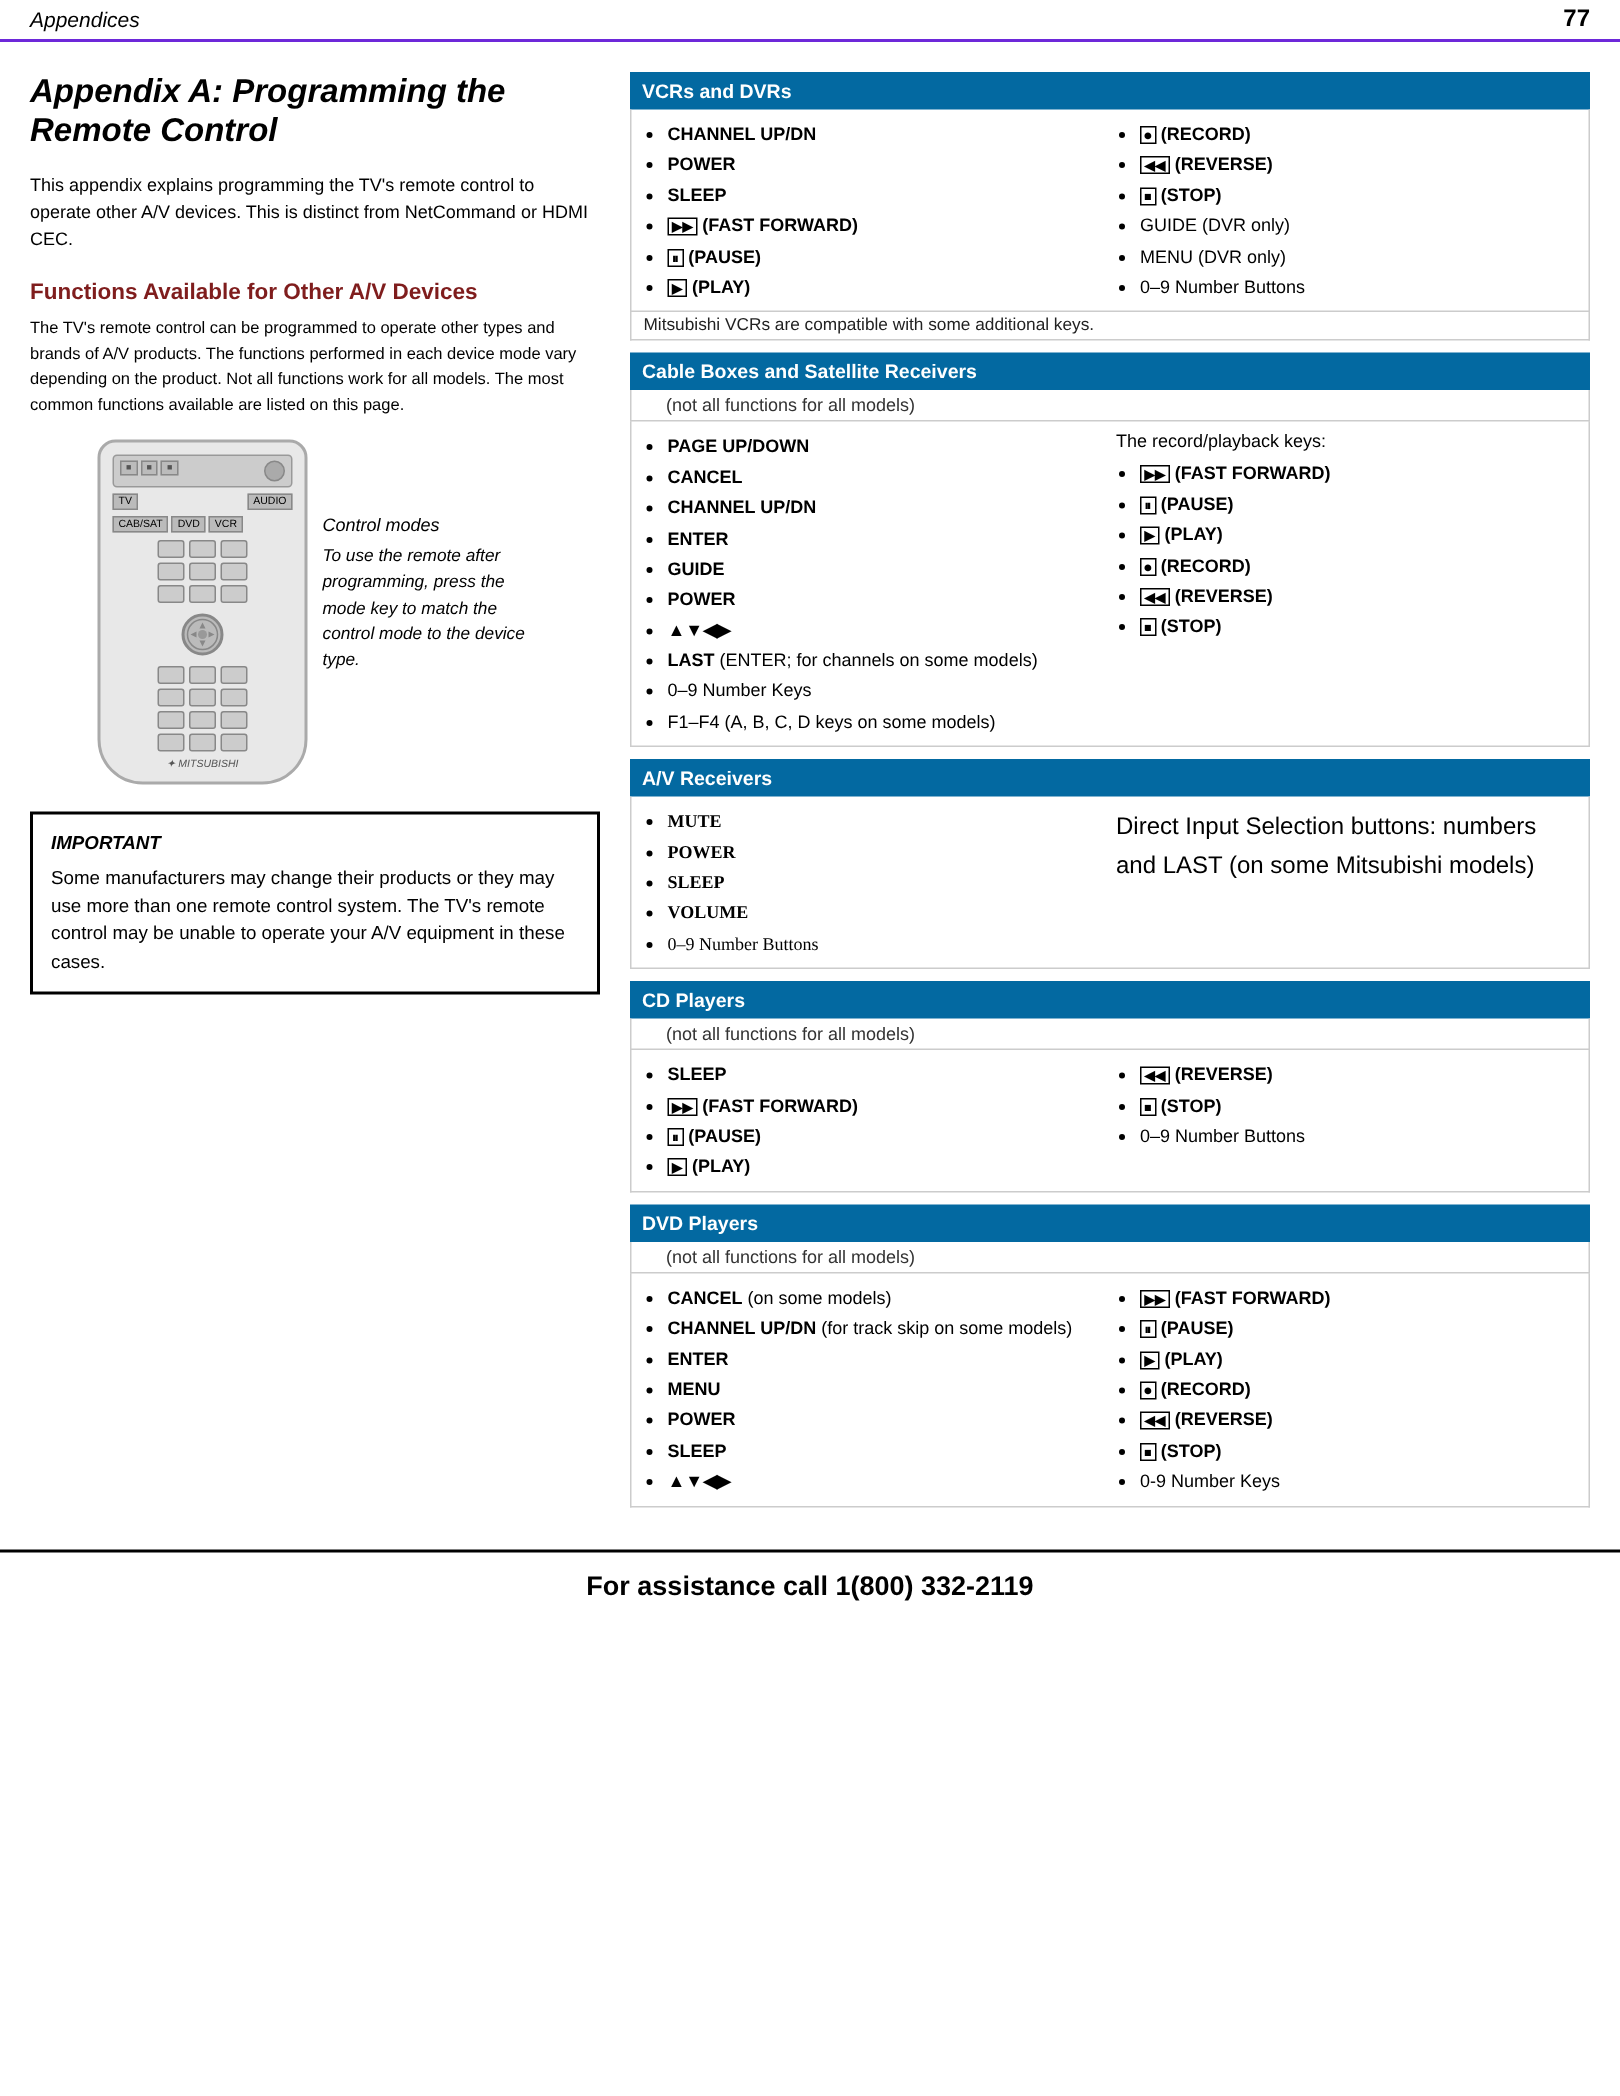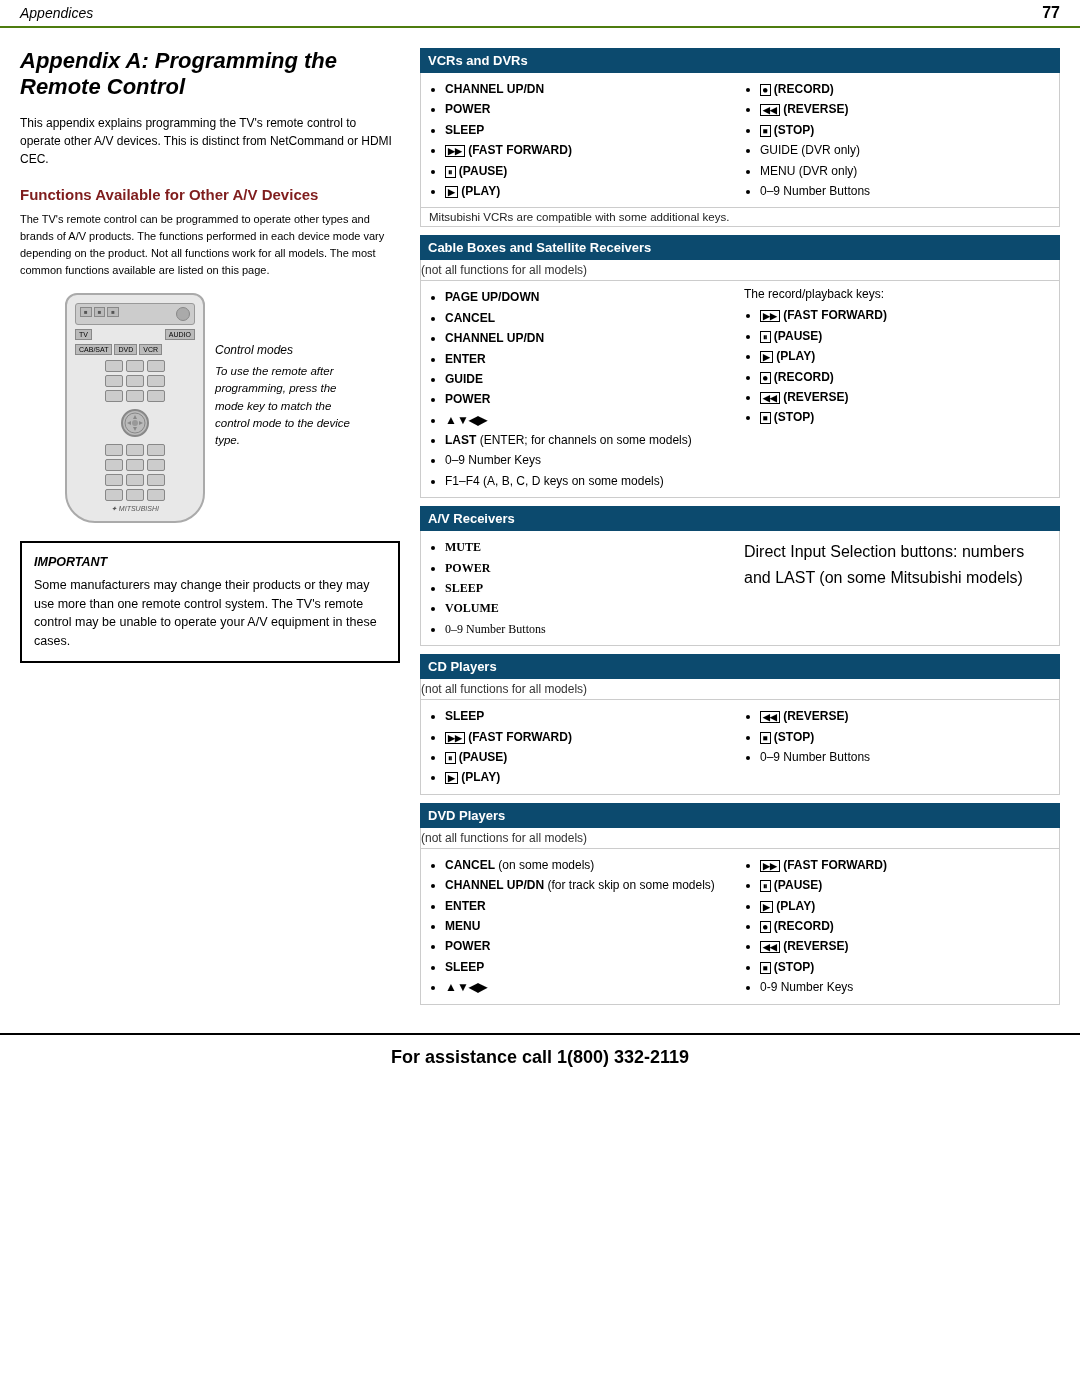--- a/index.html
+++ b/index.html
@@ -7,21 +7,21 @@
       font-family: Arial, Helvetica, sans-serif;
       font-size: 13px;
       background: #fff;
       color: #000;
       width: 1080px;
       min-height: 1397px;
     }
 
     
     .page-header {
-      border-bottom: 2px solid #4d7c0f;
+      border-bottom: 2px solid #6d28d9;
       display: flex;
       justify-content: space-between;
       align-items: center;
       padding: 4px 20px 4px 20px;
     }
     .page-header .header-title {
       font-style: italic;
       font-size: 14px;
     }
     .page-header .page-number {
@@ -115,29 +115,29 @@
     }
 
     .important-box .important-label {
       font-weight: bold;
       font-style: italic;
       display: block;
       margin-bottom: 4px;
     }
 
     .device-table-header {
-      background: #0c4a6e;
+      background: #0369a1;
       color: #fff;
       padding: 5px 8px;
       font-weight: bold;
       font-size: 13px;
     }
 
     .device-table-subheader {
-      padding: 3px 0;
+      padding: 3px 23px;
       font-size: 12px;
       color: #333;
       border: 1px solid #ccc;
       border-top: none;
     }
 
     .note-text {
       font-size: 11.5px;
       padding: 3px 8px;
       border-left: 1px solid #ccc;

